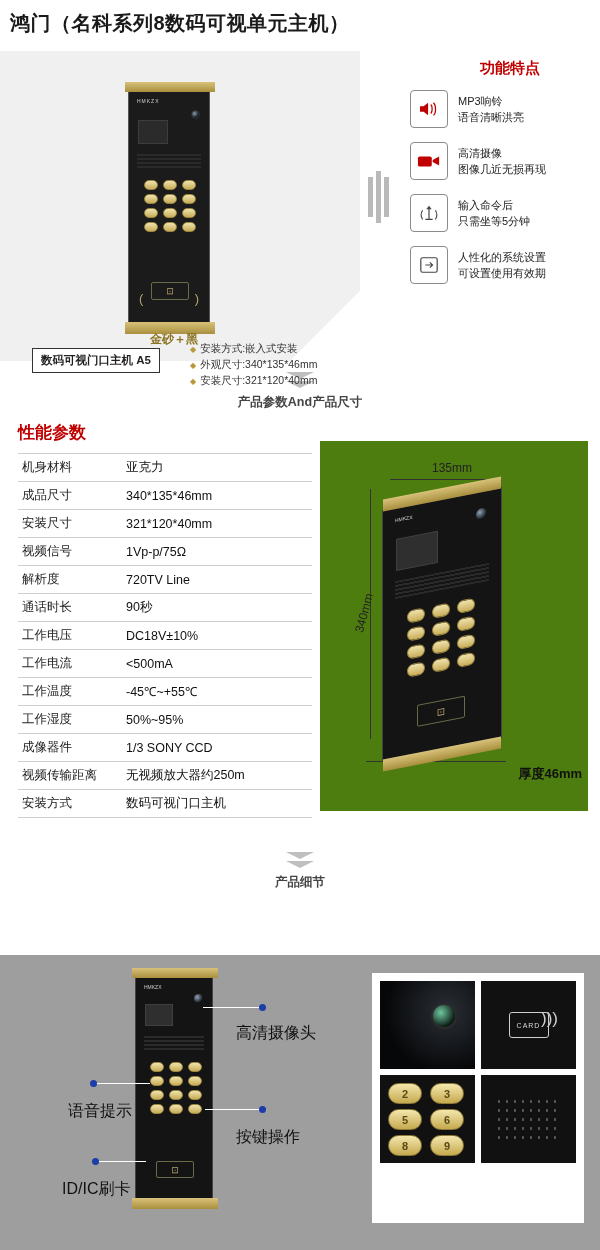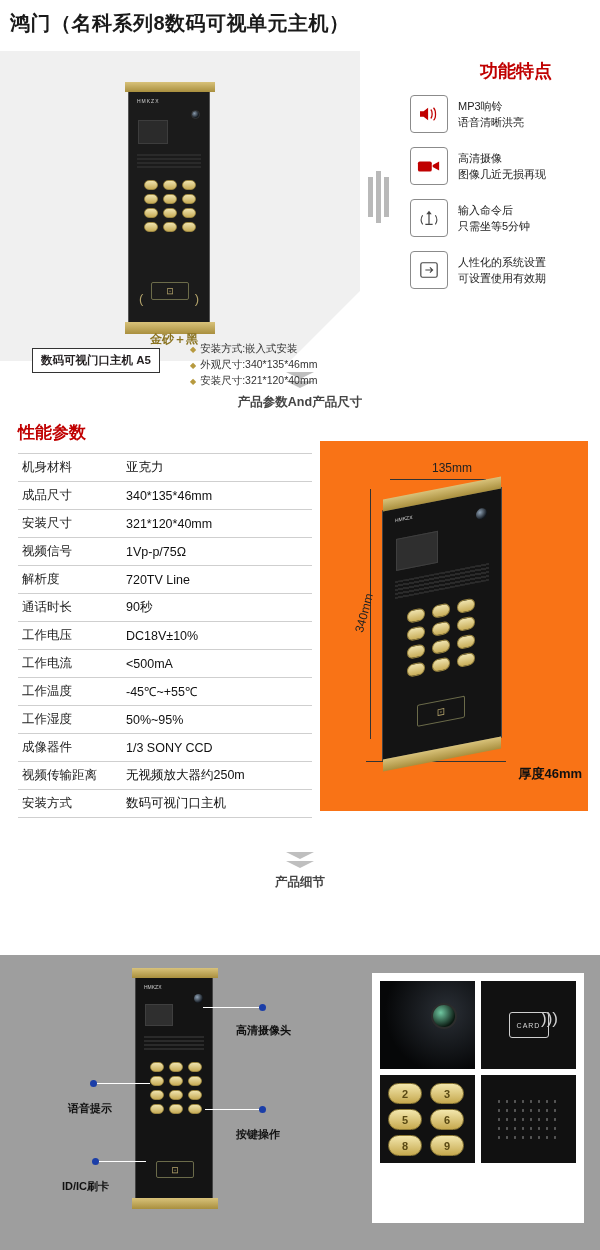--- a/index.html
+++ b/index.html
@@ -150,21 +150,21 @@
   .bars span:nth-child(3){height:40px;}
 
   
   .features {
     position:absolute;
     left:410px; top:18px;
     width:185px;
   }
   .features h3 {
     margin:0 0 12px 70px;
-    font-size:18px;
+    font-size:15px;
     color:#c00000;
     font-weight:bold;
   }
   .feature {
     display:flex; align-items:center;
     margin-bottom:14px;
   }
   .feature .ico {
     width:38px; height:38px;
     border:1px solid #8b8b8b;
@@ -211,21 +211,21 @@
     padding:5px 4px;
     border-bottom:1px solid #cfcfcf;
   }
   table.params td.k { width:104px; color:#222; }
   table.params td.v { color:#111; }
   table.params tr:first-child td { border-top:1px solid #cfcfcf; }
 
   .dim-panel {
     position:absolute; left:320px; top:30px;
     width:268px; height:370px;
-    background:#f97316;
+    background:#4d7c0f;
   }
   .dim-device {
     position:absolute;
     left:62px; top:58px;
     width:120px; height:250px;
     background:#141414;
     transform:skewY(-11deg);
     border:1px solid #444;
   }
   .dim-device .cap {
@@ -288,21 +288,21 @@
   .det-device .speaker { position:absolute; left:8px; top:58px; width:60px; height:15px;
       background:repeating-linear-gradient(180deg,#2a2a2a 0 2px,#141414 2px 4px); }
   .det-device .kp { position:absolute; left:14px; top:84px;
       display:grid; grid-template-columns:repeat(3,14px); grid-gap:4px 5px;}
   .det-device .kp i { display:block; width:14px; height:10px; border-radius:5px;
       background:linear-gradient(180deg,#efe3ae,#c8ad58); border:1px solid #9b8640;}
   .det-device .card { position:absolute; left:20px; bottom:20px; width:38px; height:17px;
       border:1px solid #6b6b4a; border-radius:2px; color:#b3a36b; font-size:9px;
       display:flex; align-items:center; justify-content:center;}
 
-  .callout { position:absolute; font-size:11px; color:#111; font-weight:bold; }
+  .callout { position:absolute; font-size:16px; color:#111; font-weight:normal; }
   .dot { position:absolute; width:7px; height:7px; border-radius:50%; background:#1b3ea8; }
   .lead { position:absolute; height:1px; background:#ffffff; }
 
   .photo-grid {
     position:absolute; right:16px; top:18px;
     width:212px; height:250px;
     background:#ffffff;
     padding:8px;
   }
   .photo-grid .row { display:flex; gap:6px; margin-bottom:6px; }

